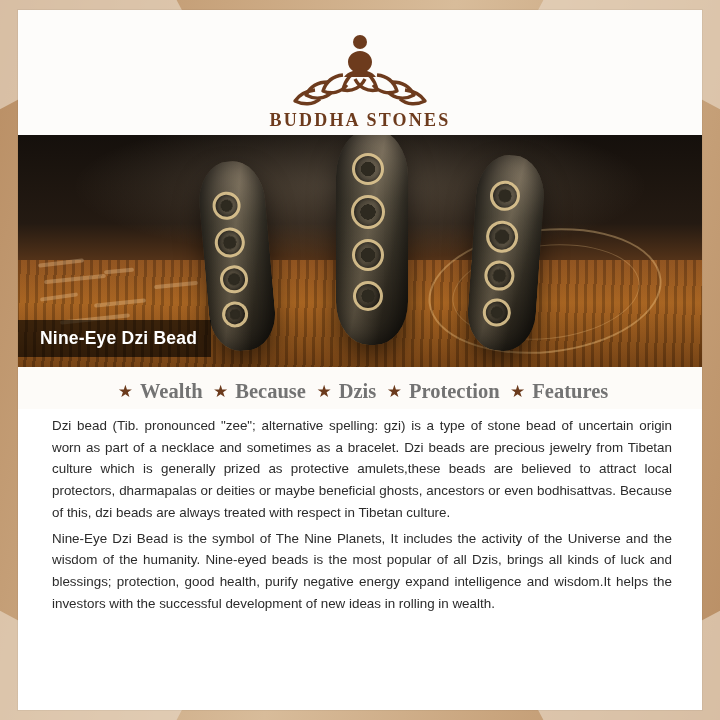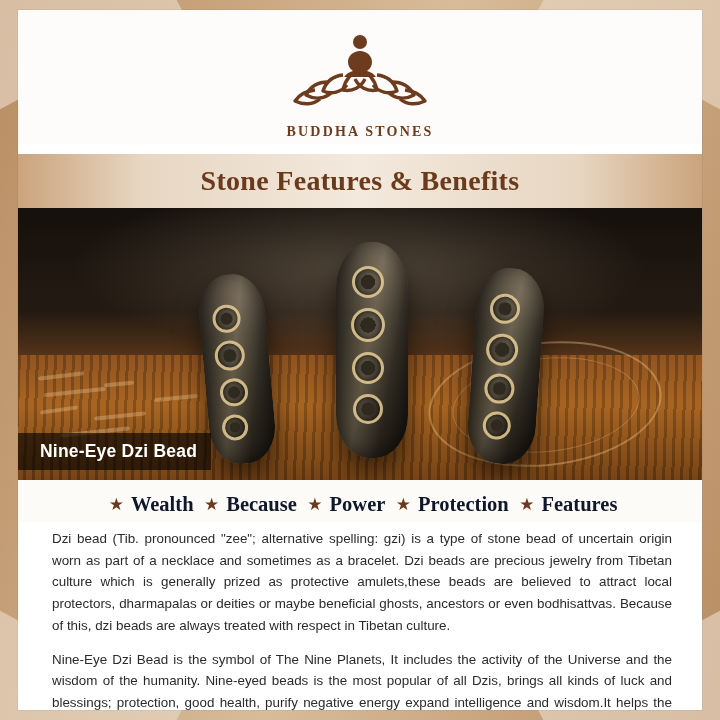--- a/index.html
+++ b/index.html
@@ -62,22 +62,22 @@
   .header {
     background: #fdfcfa;
     padding: 16px 0 4px 0;
     text-align: center;
   }
   .logo-mark {
     display: block;
     margin: 0 auto;
   }
   .brand-name {
-    margin-top: 16px;
-    font-size: 14px;
+    margin-top: 2px;
+    font-size: 18px;
     letter-spacing: 2.2px;
     color: #6d3b1d;
     font-weight: bold;
     font-family: "Liberation Serif", serif;
   }
 
   
   .title-band {
     position: relative;
     margin: 10px 0 0 0;
@@ -92,21 +92,21 @@
     font-weight: bold;
     font-size: 28px;
     color: #6b3a1c;
     letter-spacing: 0.3px;
   }
 
   
   .hero {
     position: relative;
     width: 100%;
-    height: 272px;
+    height: 232px;
     background: #14532d;
     overflow: hidden;
   }
   .hero-bg {
     position: absolute;
     inset: 0;
     background:
       radial-gradient(ellipse 60% 45% at 50% 22%, rgba(255,235,200,0.22), rgba(0,0,0,0) 70%),
       linear-gradient(180deg, #15100c 0%, #241a12 38%, #6b3f1c 62%, #8a4f1d 80%, #54300f 100%);
   }
@@ -187,21 +187,21 @@
     background: #fdfbf8;
     padding: 13px 10px 6px 10px;
     text-align: center;
     white-space: nowrap;
   }
   .benefit {
     display: inline-block;
     font-family: "Liberation Serif", serif;
     font-weight: bold;
     font-size: 20.5px;
-    color: #0f172a;
+    color: #737373;
     vertical-align: middle;
   }
   .star {
     display: inline-block;
     color: #6b3a1c;
     font-size: 17px;
     vertical-align: middle;
     margin: 0 7px 0 6px;
   }
 
@@ -211,21 +211,21 @@
     padding: 6px 30px 18px 34px;
     color: #2b2b2b;
     font-size: 13.4px;
     line-height: 1.62;
     text-align: justify;
   }
   .body-copy p {
     margin: 0;
   }
   .body-copy p + p {
-    margin-top: 12px;
+    margin-top: 4px;
   }
 </style>
 </head>
 <body>
 
 <div class="page">
   <div class="wedge wedge-tl"></div>
   <div class="wedge wedge-tr"></div>
   <div class="wedge wedge-bl"></div>
   <div class="wedge wedge-br"></div>
@@ -246,23 +246,20 @@
           <path d="M92 49c10 1 17 7 20 16 -9 4-18 1-24-6"></path>
           <path d="M43 56c-10 0-18 5-22 13 9 5 19 4 26-3"></path>
           <path d="M107 56c10 0 18 5 22 13 -9 5-19 4-26-3"></path>
           <path d="M30 64c-9 1-16 5-20 11 8 4 18 4 25-2"></path>
           <path d="M120 64c9 1 16 5 20 11 -8 4-18 4-25-2"></path>
         </g>
       </svg>
       <div class="brand-name">BUDDHA STONES</div>
     </div>
 
-    <div class="title-band">
-      <div class="title-text">Stone Features &amp; Benefits</div>
-    </div>
 
     <div class="hero">
       <div class="hero-bg"></div>
       <div class="hero-wood"></div>
       <div class="hero-ring"></div>
       <div class="hero-ring2"></div>
 
       <div class="hero-glyphs">
         <div class="glyph" style="left:4px;  top:6px;  width:46px; height:4px; transform:rotate(-7deg);"></div>
         <div class="glyph" style="left:10px; top:22px; width:62px; height:4px; transform:rotate(-6deg);"></div>
@@ -293,21 +290,21 @@
         <div class="eye" style="left:14px; top:106px; width:24px; height:24px;"></div>
         <div class="eye" style="left:15px; top:144px; width:22px; height:22px;"></div>
       </div>
 
       <div class="hero-caption">Nine-Eye Dzi Bead</div>
     </div>
 
     <div class="benefits">
       <span class="star">★</span><span class="benefit">Wealth</span>
       <span class="star">★</span><span class="benefit">Because</span>
-      <span class="star">★</span><span class="benefit">Power</span>
+      <span class="star">★</span><span class="benefit">Dzis</span>
       <span class="star">★</span><span class="benefit">Protection</span>
       <span class="star">★</span><span class="benefit">Features</span>
     </div>
 
     <div class="body-copy">
       <p>Dzi bead (Tib. pronounced "zee"; alternative spelling: gzi) is a type of stone bead of uncertain origin worn as part of a necklace and sometimes as a bracelet. Dzi beads are precious jewelry from Tibetan culture which is generally prized as protective amulets,these beads are believed to attract local protectors, dharmapalas or deities or maybe beneficial ghosts, ancestors or even bodhisattvas. Because of this, dzi beads are always treated with respect in Tibetan culture.</p>
       <p>Nine-Eye Dzi Bead is the symbol of The Nine Planets, It includes the activity of the Universe and the wisdom of the humanity. Nine-eyed beads is the most popular of all Dzis, brings all kinds of luck and blessings; protection, good health, purify negative energy expand intelligence and wisdom.It helps the investors with the successful development of new ideas in rolling in wealth.</p>
     </div>
 
   </div>

